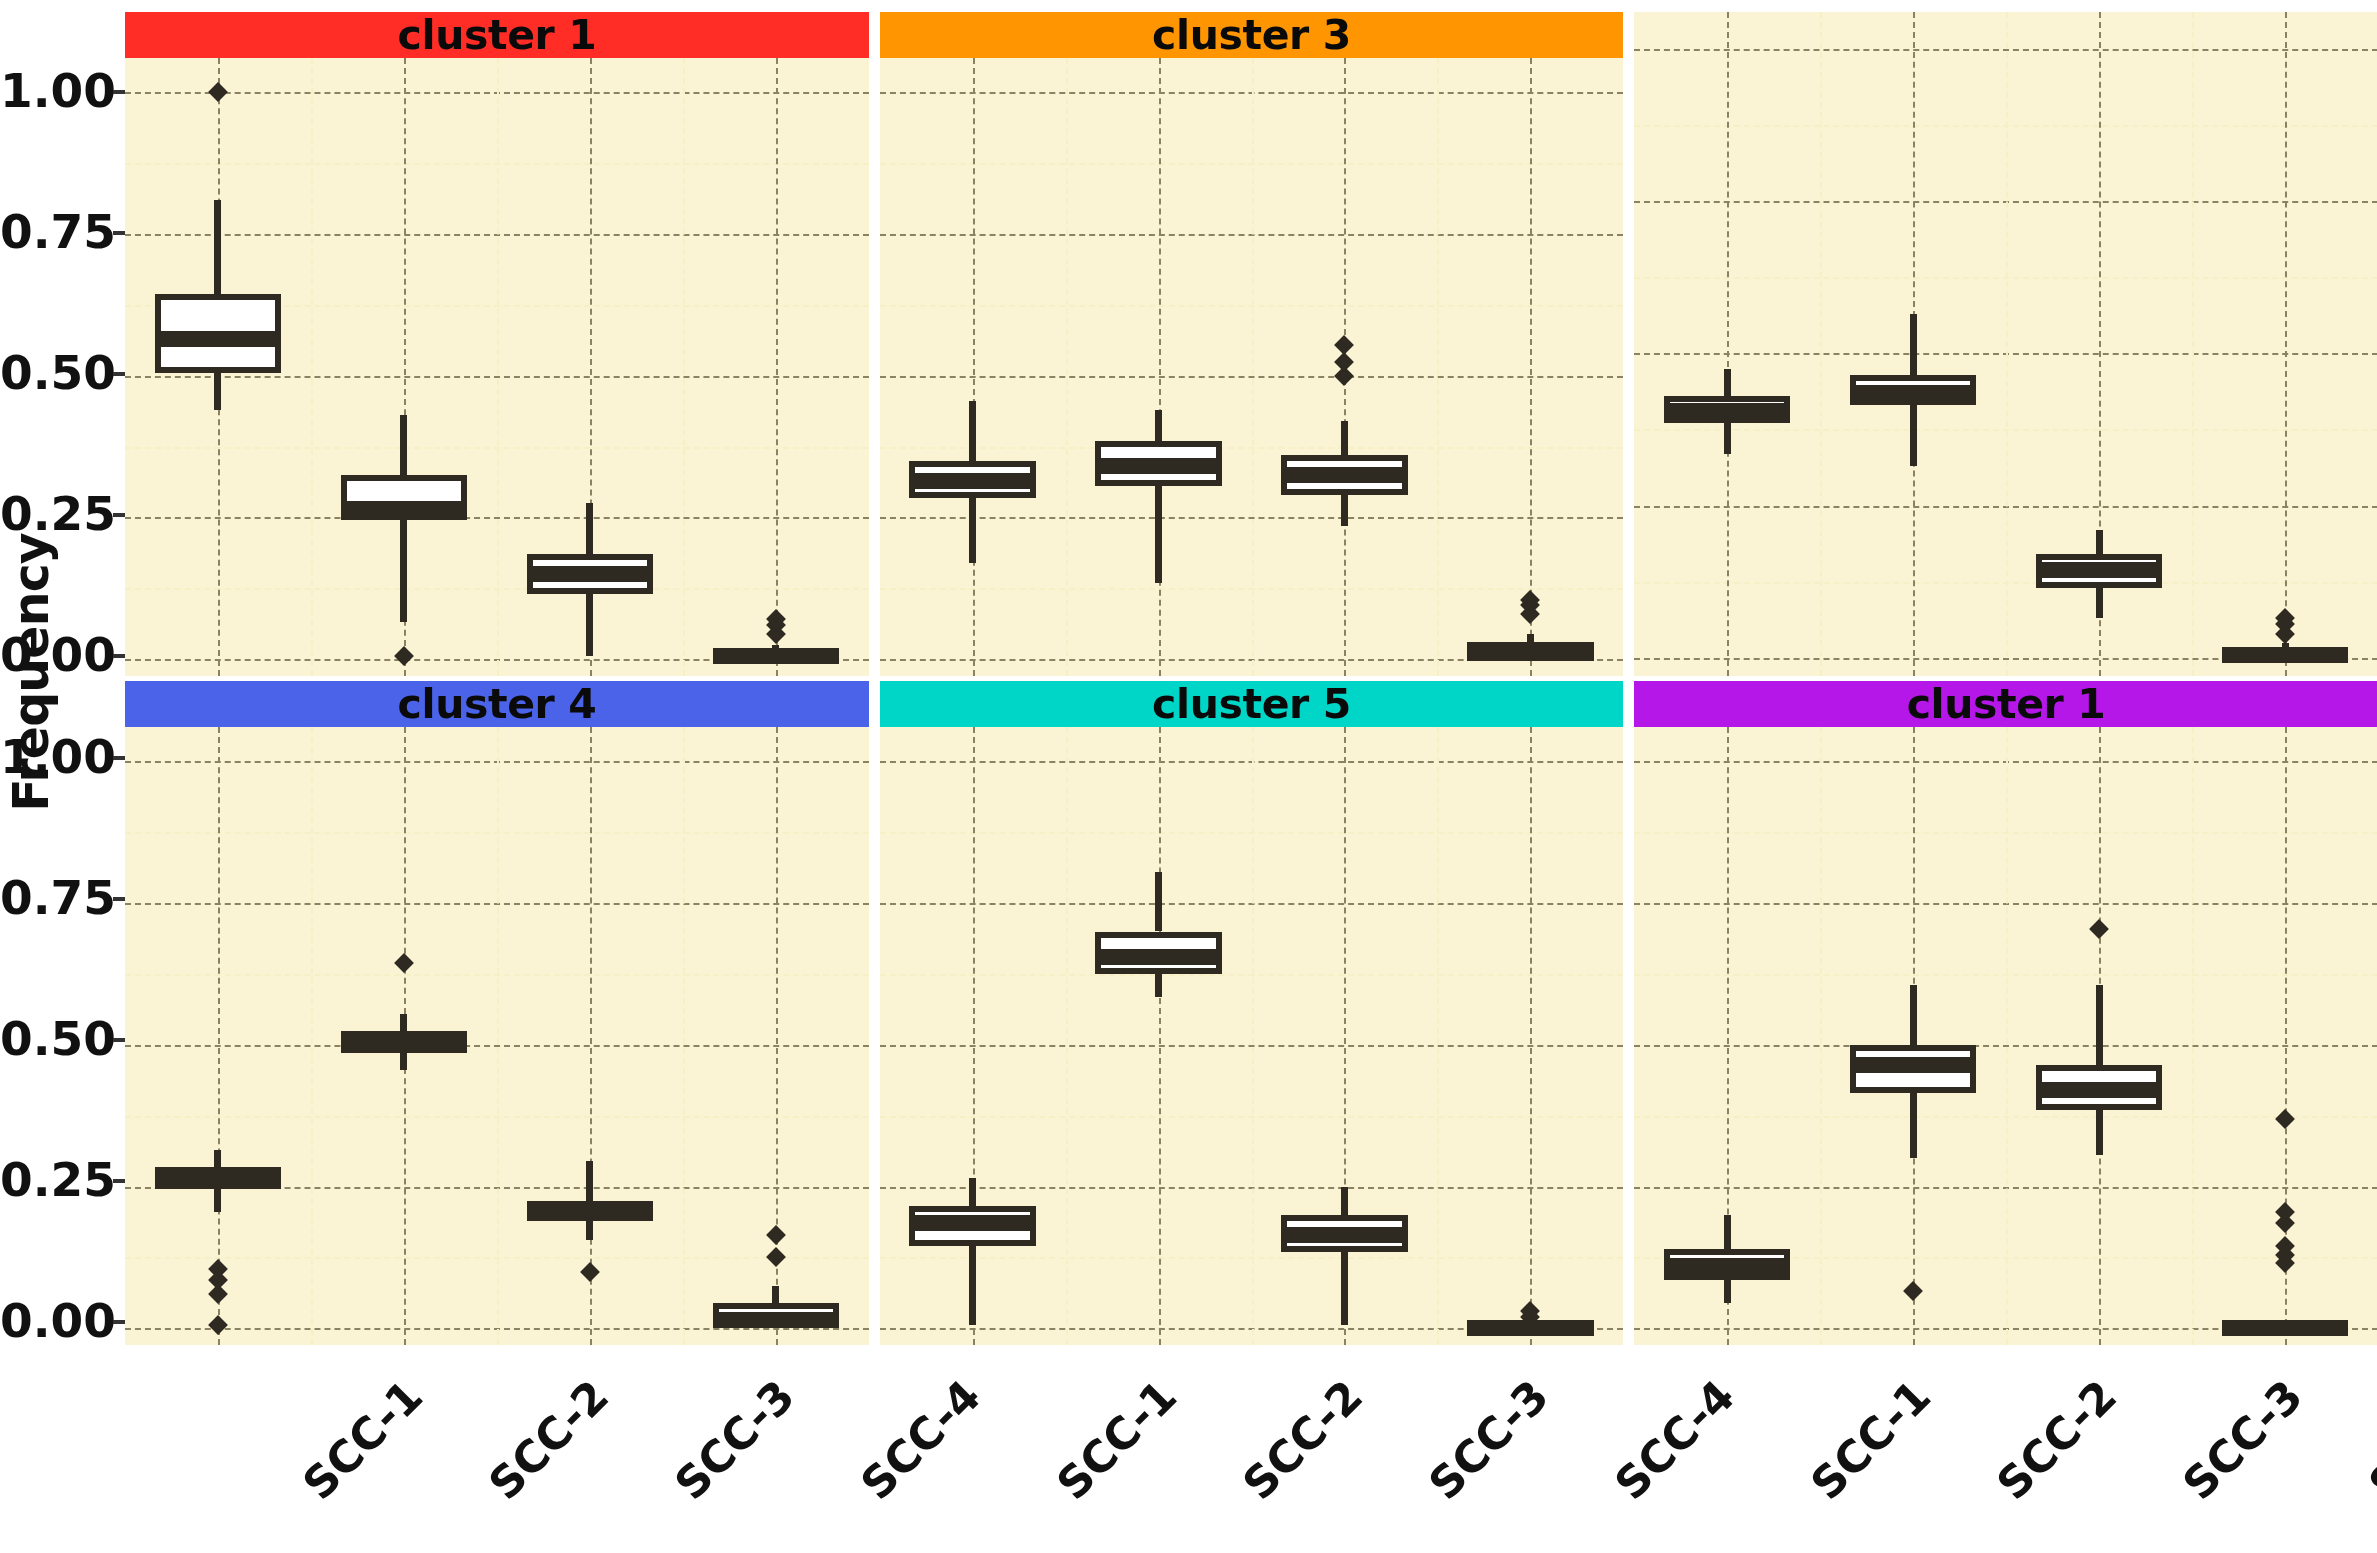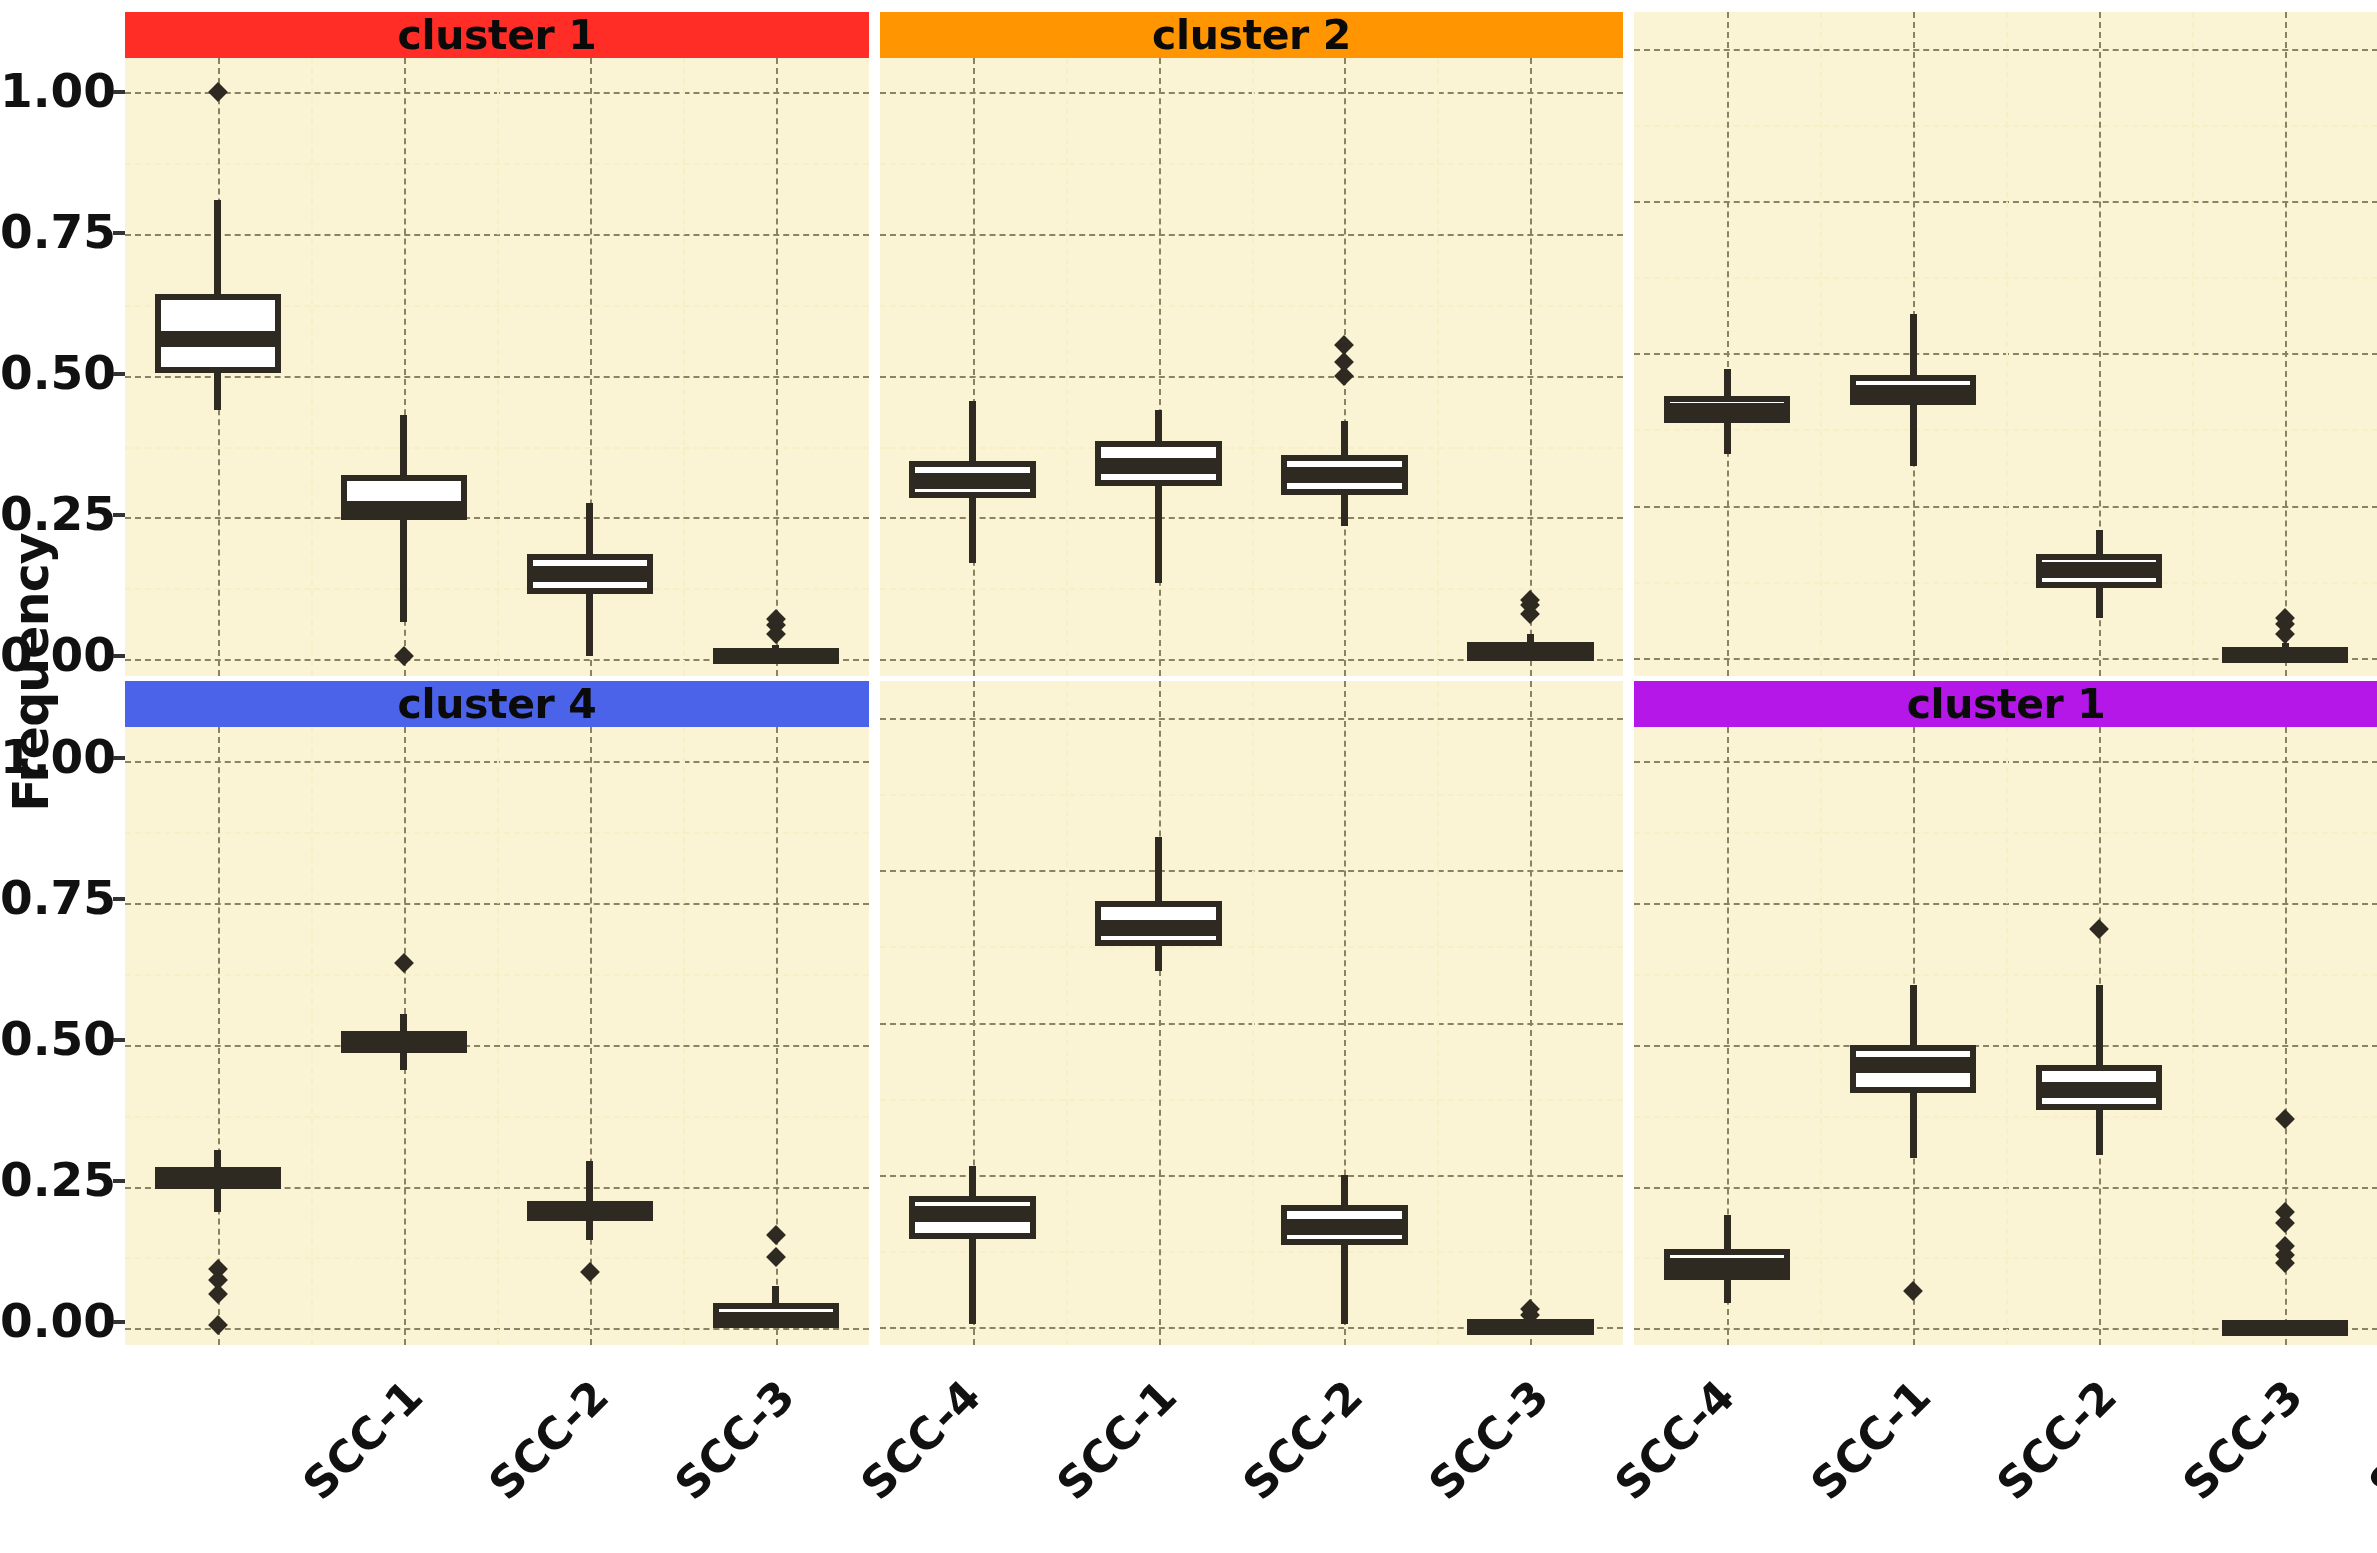--- a/index.html
+++ b/index.html
@@ -146,21 +146,21 @@
             <div class="whisk" style="left: calc(50% - 3.5px); top: 97.2477%; height: 0%;"></div>
             <div class="box" style="left: 0px; width: 100%; top: 95.8716%; height: 1.37615%;"></div>
             <div class="median" style="left: 0px; width: 100%; top: calc(96.789% - 8px); height: 16px;"></div>
             <div class="outl" style="left: 50%; top: 93.1193%;"></div>
             <div class="outl" style="left: 50%; top: 91.7431%;"></div>
             <div class="outl" style="left: 50%; top: 90.8257%;"></div>
           </div>
         </div>
       </div>
       <div class="panel">
-        <div class="strip" style="background: rgb(255, 149, 0);">cluster 2</div>
+        <div class="strip" style="background: rgb(255, 149, 0);">cluster 3</div>
         <div class="plot">
           <div class="gl-h" style="top: 97.2477%;"></div>
           <div class="gl-h" style="top: 74.3119%;"></div>
           <div class="gl-h" style="top: 51.3761%;"></div>
           <div class="gl-h" style="top: 28.4404%;"></div>
           <div class="gl-h" style="top: 5.50459%;"></div>
           <div class="gl-h minor" style="top: 85.7798%;"></div>
           <div class="gl-h minor" style="top: 62.844%;"></div>
           <div class="gl-h minor" style="top: 39.9083%;"></div>
           <div class="gl-h minor" style="top: 16.9725%;"></div>
@@ -297,20 +297,21 @@
             <div class="whisk" style="left: calc(50% - 3.5px); top: 90.367%; height: 2.75229%;"></div>
             <div class="whisk" style="left: calc(50% - 3.5px); top: 97.2477%; height: 0%;"></div>
             <div class="box" style="left: 0px; width: 100%; top: 93.1193%; height: 4.12844%;"></div>
             <div class="median" style="left: 0px; width: 100%; top: calc(95.8716% - 8px); height: 16px;"></div>
             <div class="outl" style="left: 50%; top: 85.7798%;"></div>
             <div class="outl" style="left: 50%; top: 82.1101%;"></div>
           </div>
         </div>
       </div>
       <div class="panel">
+        <div class="strip" style="background: rgb(0, 214, 200);">cluster 5</div>
         <div class="plot">
           <div class="gl-h" style="top: 97.2477%;"></div>
           <div class="gl-h" style="top: 74.3119%;"></div>
           <div class="gl-h" style="top: 51.3761%;"></div>
           <div class="gl-h" style="top: 28.4404%;"></div>
           <div class="gl-h" style="top: 5.50459%;"></div>
           <div class="gl-h minor" style="top: 85.7798%;"></div>
           <div class="gl-h minor" style="top: 62.844%;"></div>
           <div class="gl-h minor" style="top: 39.9083%;"></div>
           <div class="gl-h minor" style="top: 16.9725%;"></div>

